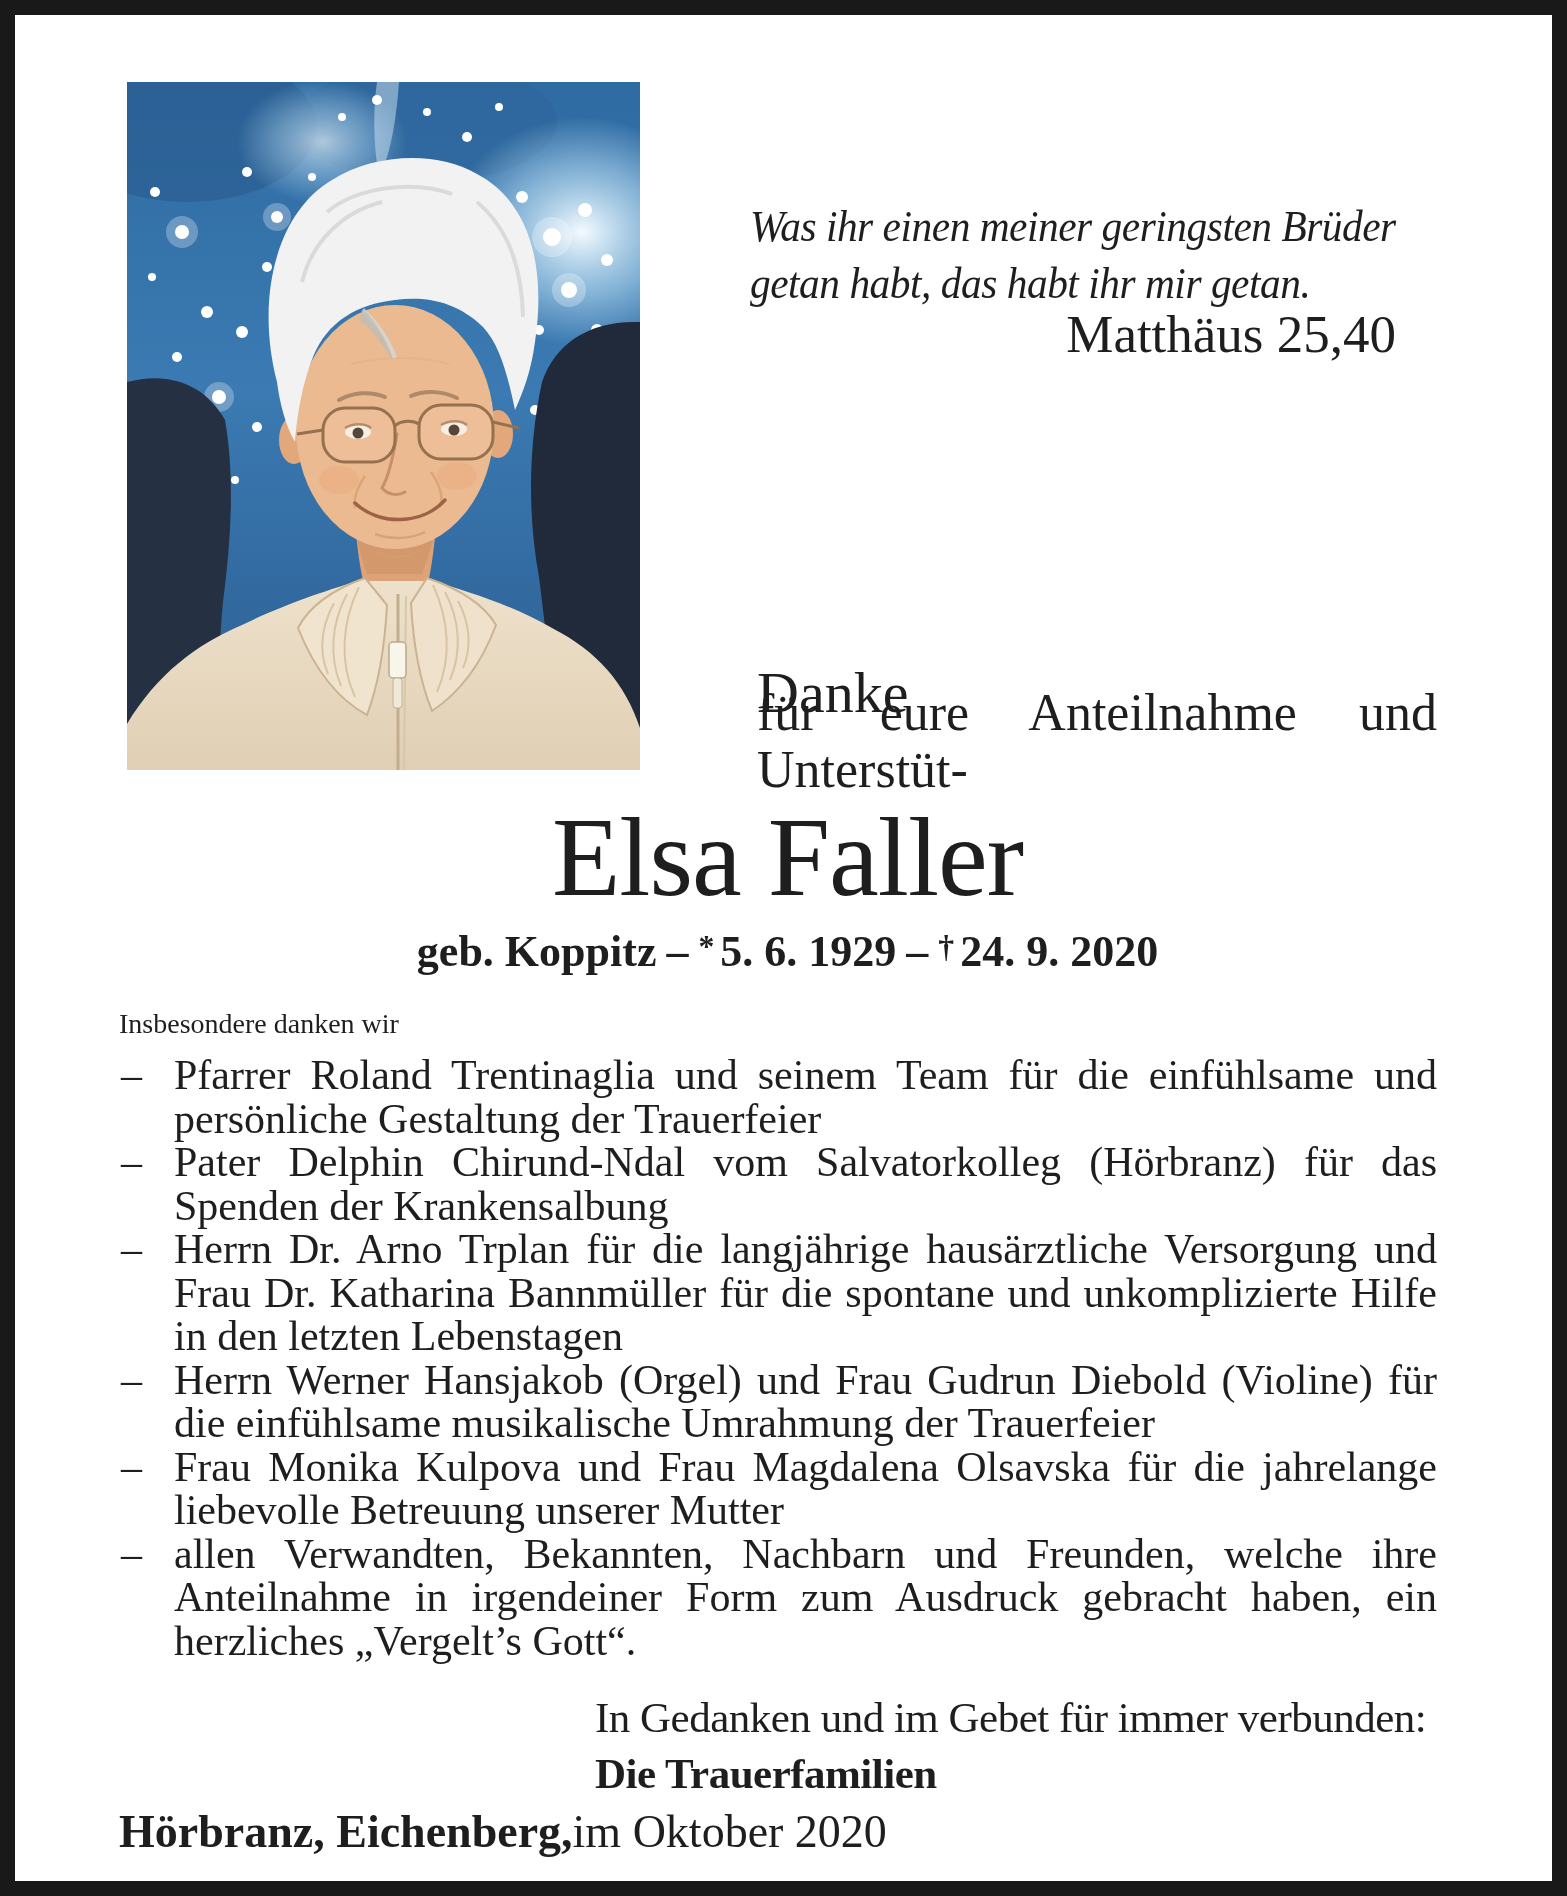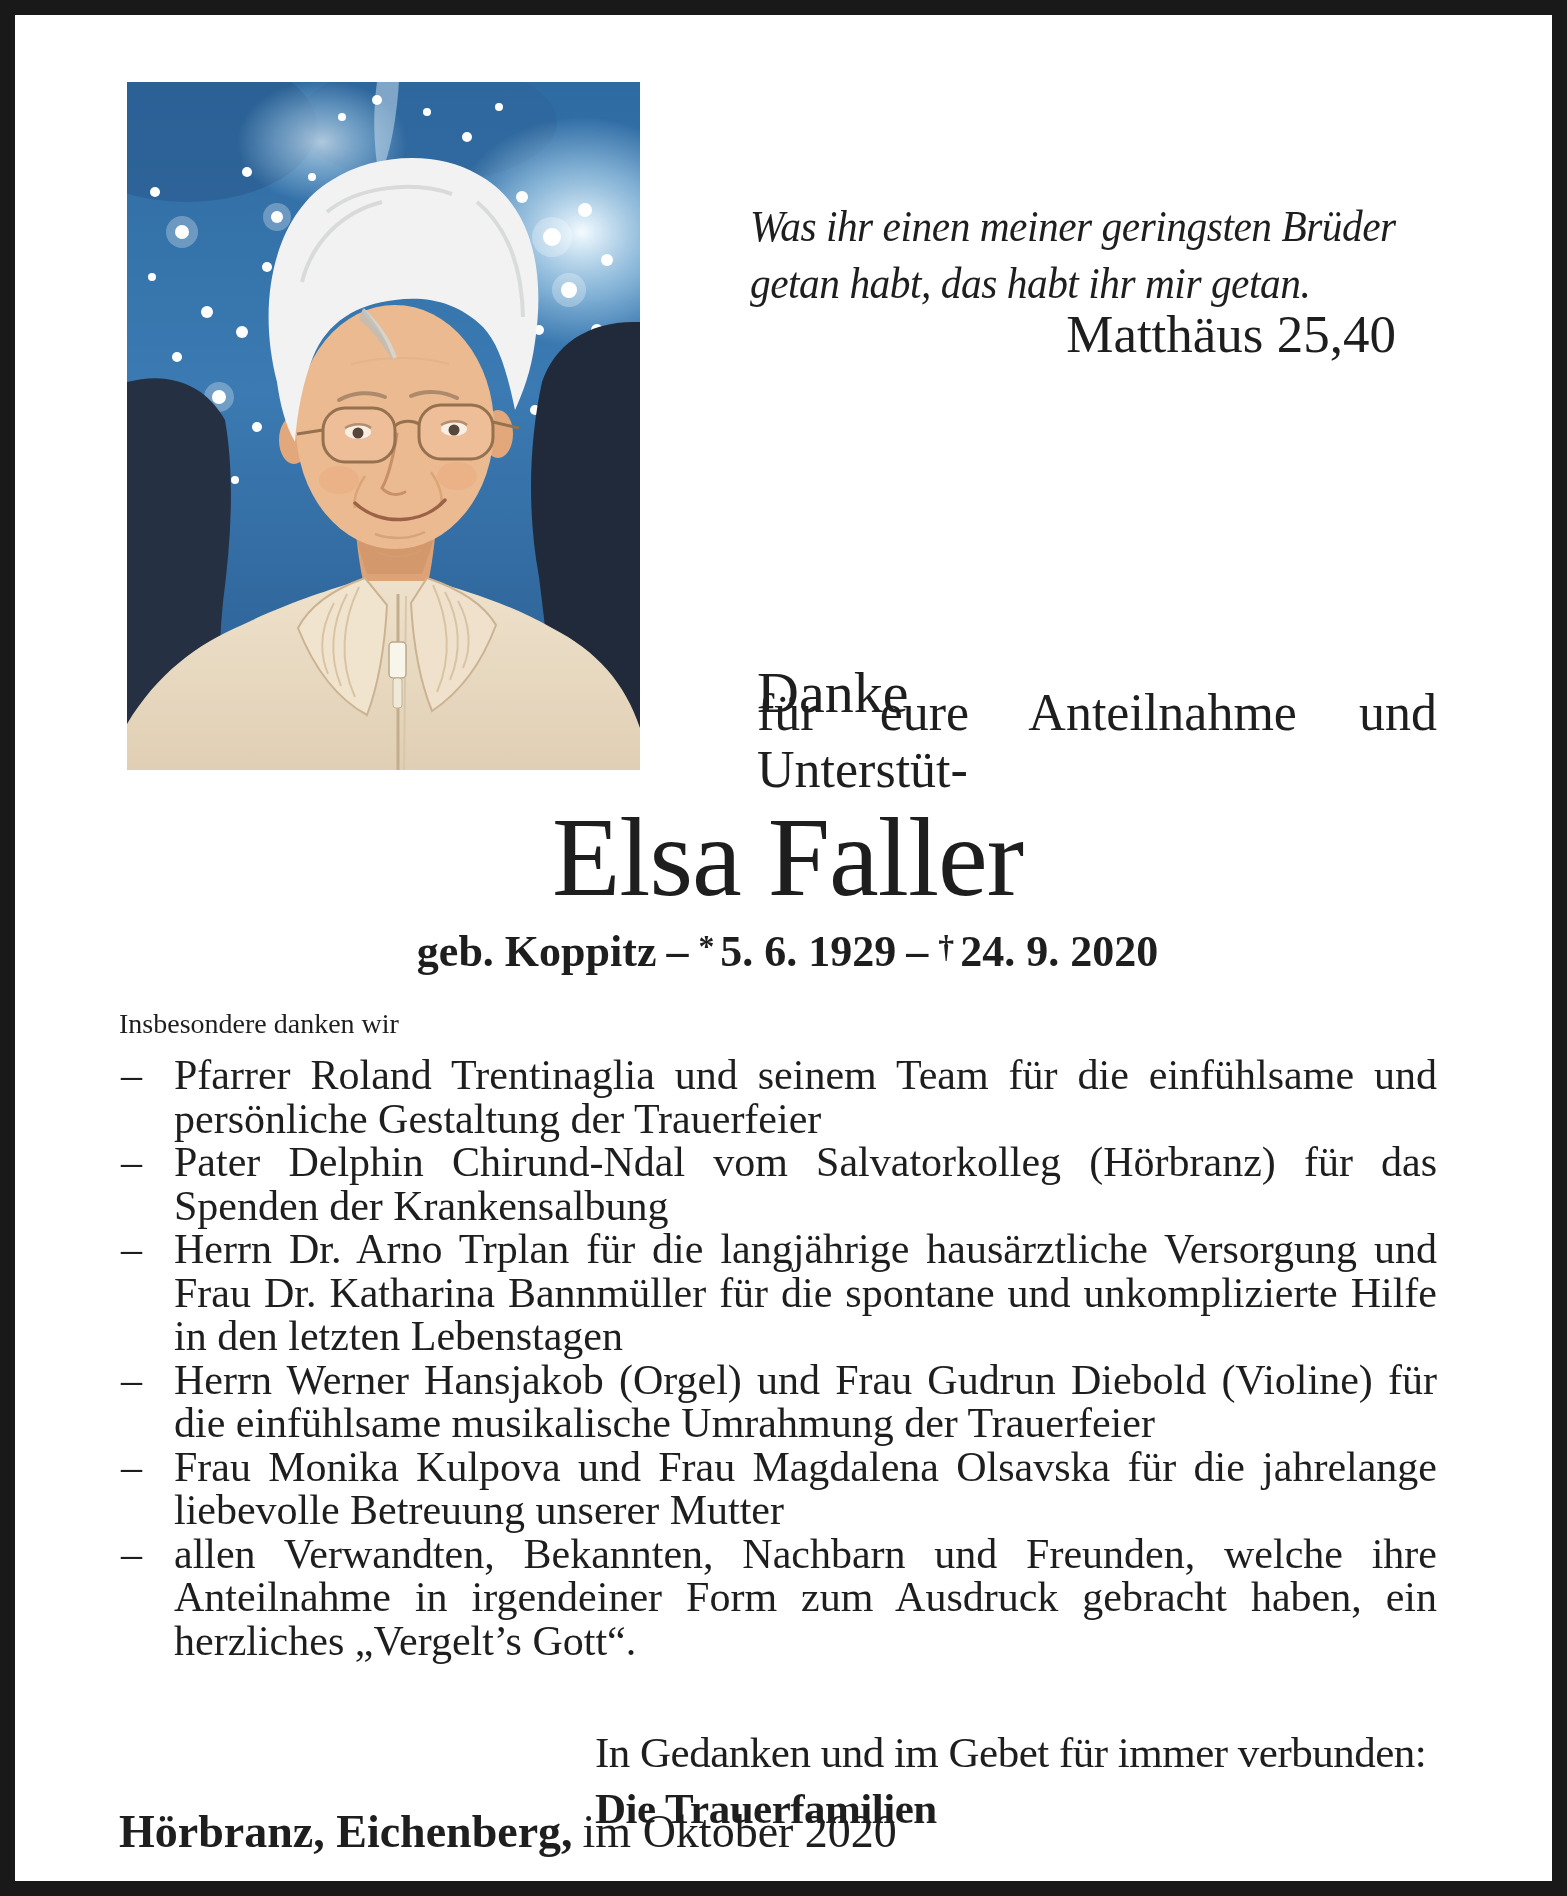--- a/index.html
+++ b/index.html
@@ -24,26 +24,26 @@
   .vitals{position:absolute;left:4px;top:926px;width:1567px;text-align:center;font-size:44px;font-weight:bold;line-height:52px;}
   .vitals .dash{margin:0 10px;}
   .vitals .sym{font-size:0.72em;position:relative;top:-0.30em;margin-right:6px;}
 
   .intro{position:absolute;left:119px;top:1000px;font-size:28px;line-height:48px;}
 
   .ack-list{position:absolute;left:119px;top:1054px;width:1318px;font-size:42px;line-height:43.5px;}
   .ack-item{position:relative;padding-left:55px;text-align:justify;}
   .ack-marker{position:absolute;left:2px;top:0;}
 
-  .closing{position:absolute;left:595px;top:1690px;font-size:43px;line-height:56px;letter-spacing:-0.5px;margin-top:35px;}
+  .closing{position:absolute;left:595px;top:1690px;font-size:43px;line-height:56px;letter-spacing:-0.5px;}
   .closing .signature{font-weight:bold;}
 
   .footer{position:absolute;left:119px;top:1806px;font-size:46px;line-height:52px;}
   .footer .place{font-weight:bold;}
-  .footer .date{margin-left:10px;}
+  .footer .date{}
 </style>
 </head>
 <body>
 
 <div class="frame"></div>
 
 <svg class="portrait" viewBox="0 0 513 688" aria-hidden="true">
   <defs>
     <linearGradient id="bgBlue" x1="0" y1="0" x2="0" y2="1">
       <stop offset="0%" stop-color="#2f6ba3"></stop>

